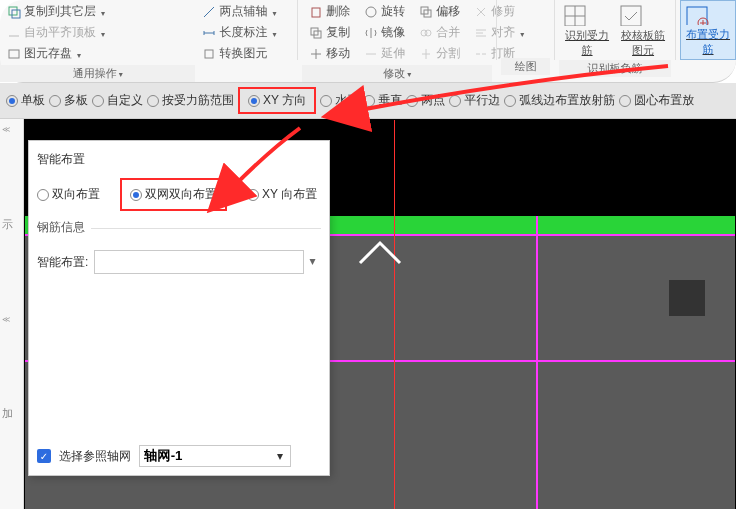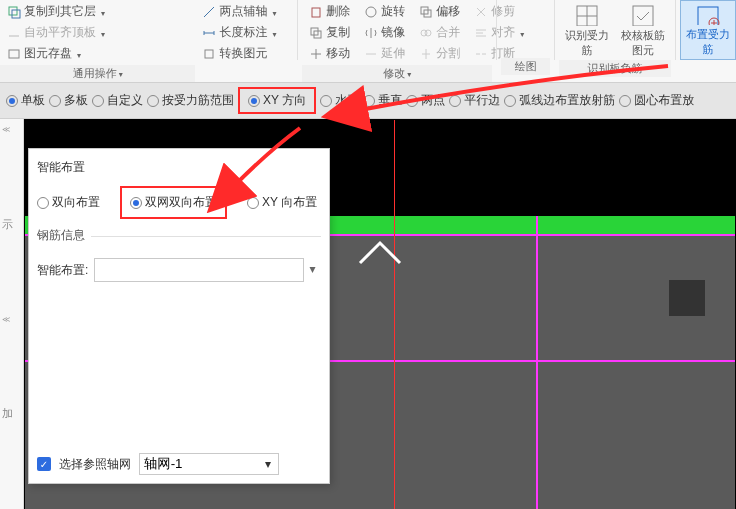--- a/index.html
+++ b/index.html
@@ -1,24 +1,24 @@
 <!DOCTYPE html>
 <html><head>
 <meta charset="utf-8">
 <style>
   * { box-sizing: border-box; font-family: "Microsoft YaHei", Arial, sans-serif; }
   body { margin: 0; width: 736px; height: 509px; background: #fff; overflow: hidden; font-size: 12px; color: #333; position: relative; }
 
   
-  .ribbon { border-bottom: 1px solid #d0d0d0; background: #f7f7f7; }
+  .ribbon { border-bottom: 1px solid #d0d0d0; background: #f7f7f7; border-radius: 23px; }
   .tool-item { display: inline-flex; align-items: center; gap: 3px; color: #555; padding: 1px 3px; cursor: pointer; white-space: nowrap; }
   .tool-item.disabled { color: #aaa; }
   .ico { width: 14px; height: 14px; display: inline-block; }
   .vsep { width: 1px; height: 60px; background: #e0e0e0; margin: 0 4px; }
-  .big-btn { display: flex; flex-direction: column; align-items: center; justify-content: center; width: 56px; height: 60px; padding: 2px; cursor: pointer; }
+  .big-btn { display: flex; flex-direction: column; justify-content: center; width: 56px; height: 60px; padding: 2px; cursor: pointer; text-decoration: underline; }
   .big-btn .bi { width: 28px; height: 28px; }
   .big-btn .lbl { font-size: 11px; margin-top: 2px; text-align: center; color: #555; }
   .big-btn.active { background: #d6e9fb; border: 1px solid #8ab6e0; }
   .big-btn.active .lbl { color: #1864c7; }
   .ribbon-grid { display: flex; }
   .ribbon-col { display: flex; flex-direction: column; gap: 2px; padding: 2px 4px; }
   .ribbon-sec-label { text-align: center; font-size: 11px; color: #666; background: #f0f0f0; padding: 1px 0; }
   .ribbon-sec { display: flex; flex-direction: column; }
   .dd-caret::after { content: "▾"; font-size: 8px; margin-left: 2px; color: #666; }
 
@@ -37,32 +37,32 @@
   .cv-black { position: absolute; top: 0; left: 0; right: 0; height: 96px; background: #000; }
   .cv-green { position: absolute; top: 96px; left: 0; right: 0; height: 18px; background: #29d438; }
   .cv-magenta-h1 { position: absolute; top: 114px; left: 0; right: 0; height: 2px; background: #ff36ff; }
   .cv-magenta-h2 { position: absolute; top: 240px; left: 0; right: 0; height: 2px; background: #ff36ff; }
   .cv-magenta-v { position: absolute; top: 96px; bottom: 0; left: 72%; width: 2px; background: #ff36ff; }
   .cv-red-v { position: absolute; top: 0; bottom: 0; left: 52%; width: 1px; background: #ff3030; }
   .cv-chevron { position: absolute; top: 118px; left: 50%; transform: translateX(-50%); }
   .cv-box { position: absolute; top: 160px; right: 30px; width: 36px; height: 36px; background: #333; }
 
   
-  .panel { position: absolute; top: 148px; left: 28px; width: 302px; height: 336px; background: #fff; border: 1px solid #c9c9c9; box-shadow: 2px 2px 8px rgba(0,0,0,.2); z-index: 10; padding: 10px 8px 8px; }
+  .panel { position: absolute; top: 140px; left: 28px; width: 302px; height: 336px; background: #fff; border: 1px solid #c9c9c9; box-shadow: 2px 2px 8px rgba(0,0,0,.2); z-index: 10; padding: 10px 8px 8px; }
   .panel h4 { margin: 0 0 10px; font-size: 12px; font-weight: normal; color: #333; }
   .panel-radios { display: flex; align-items: center; gap: 20px; margin-bottom: 8px; }
   .hl-red-inner { border: 2px solid #ff2a2a; padding: 6px 8px; }
   .grp-label { font-size: 12px; color: #555; margin: 4px 0; position: relative; }
   .grp-label::after { content: ""; position: absolute; left: 54px; right: 0; top: 50%; height: 1px; background: #e0e0e0; }
   .frm-row { display: flex; align-items: center; gap: 6px; margin: 14px 0; }
   .frm-row input.text { flex: 1; height: 24px; border: 1px solid #c9c9c9; padding: 2px 4px; }
   .frm-row .caret { width: 18px; text-align: center; color: #666; border-left: 1px solid #c9c9c9; margin-left: -22px; height: 24px; line-height: 22px; cursor: pointer; background: #fff; }
   .panel-foot { position: absolute; bottom: 8px; left: 8px; right: 8px; display: flex; align-items: center; gap: 8px; }
   .chk { width: 14px; height: 14px; background: #2d6cdf; border-radius: 2px; display: inline-flex; align-items: center; justify-content: center; color: #fff; font-size: 10px; }
-  .panel-foot input.select { width: 140px; height: 22px; border: 1px solid #c9c9c9; padding: 2px 4px; }
+  .panel-foot input.select { width: 152px; height: 22px; border: 1px solid #c9c9c9; padding: 2px 4px; font-weight: bold; }
 
   
   .annot { position: absolute; top: 0; left: 0; width: 736px; height: 509px; pointer-events: none; z-index: 20; }
 
 </style>
 </head>
 <body>
 
 <div class="ribbon">
   <div class="ribbon-grid">

